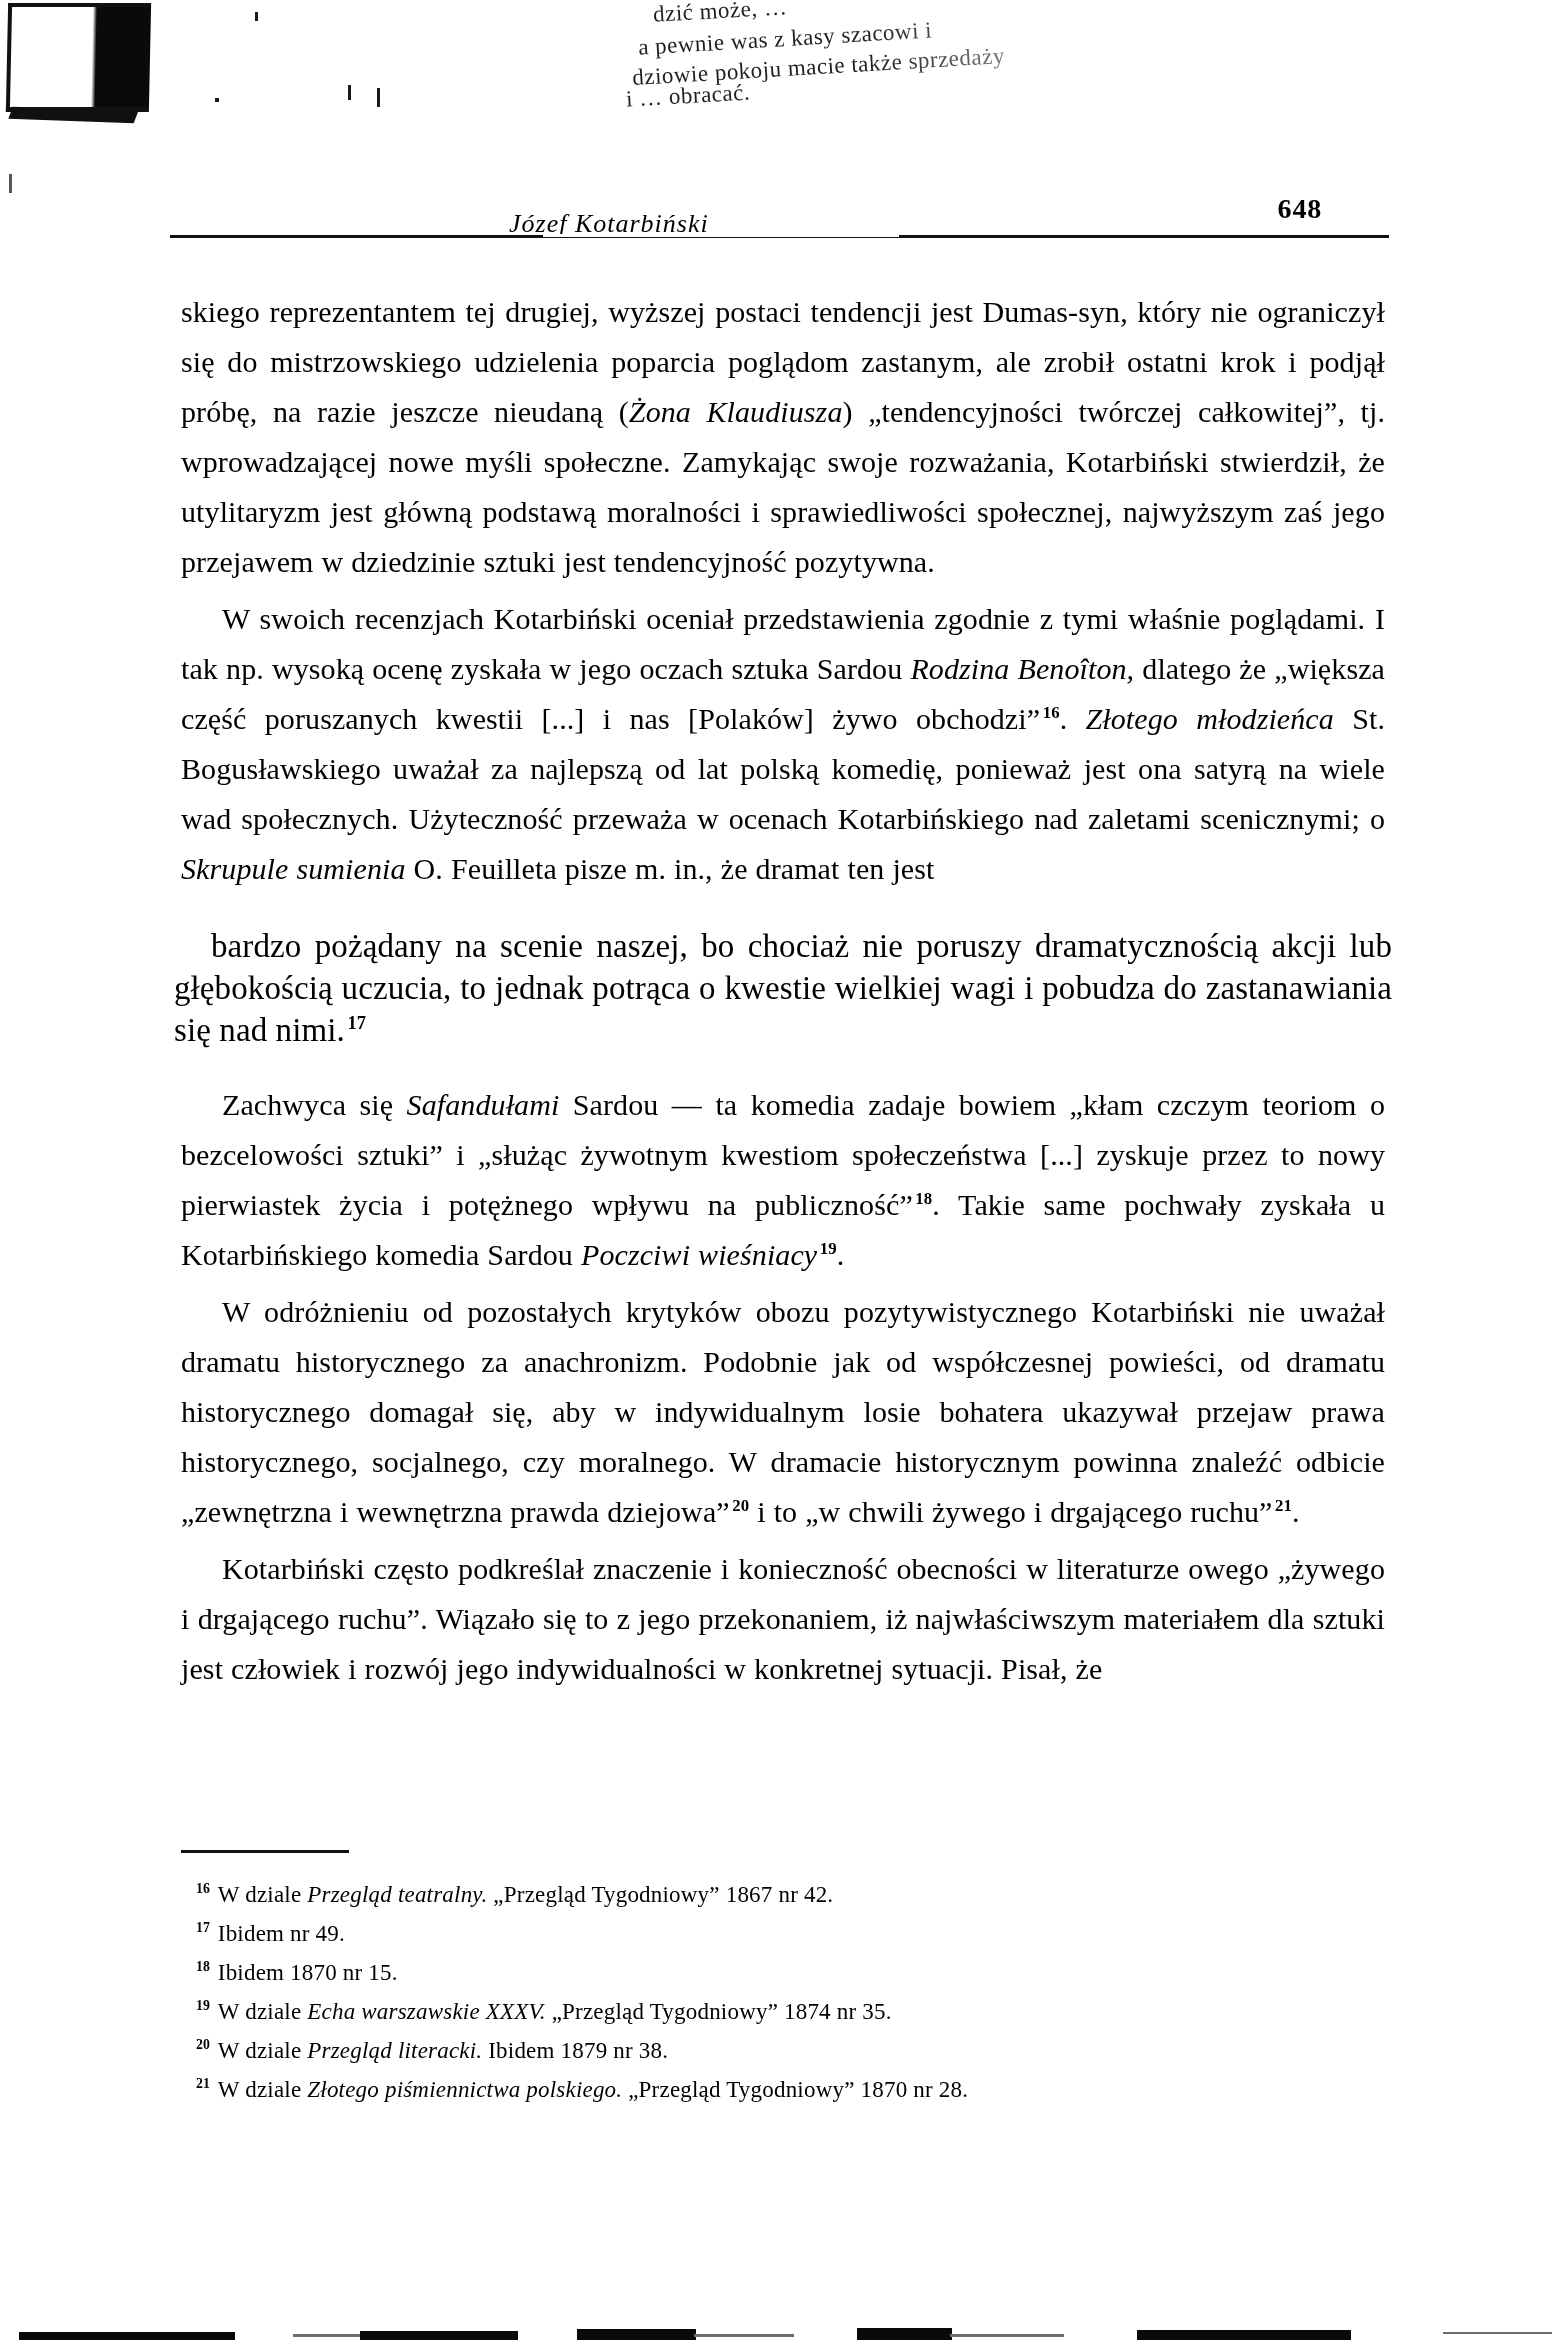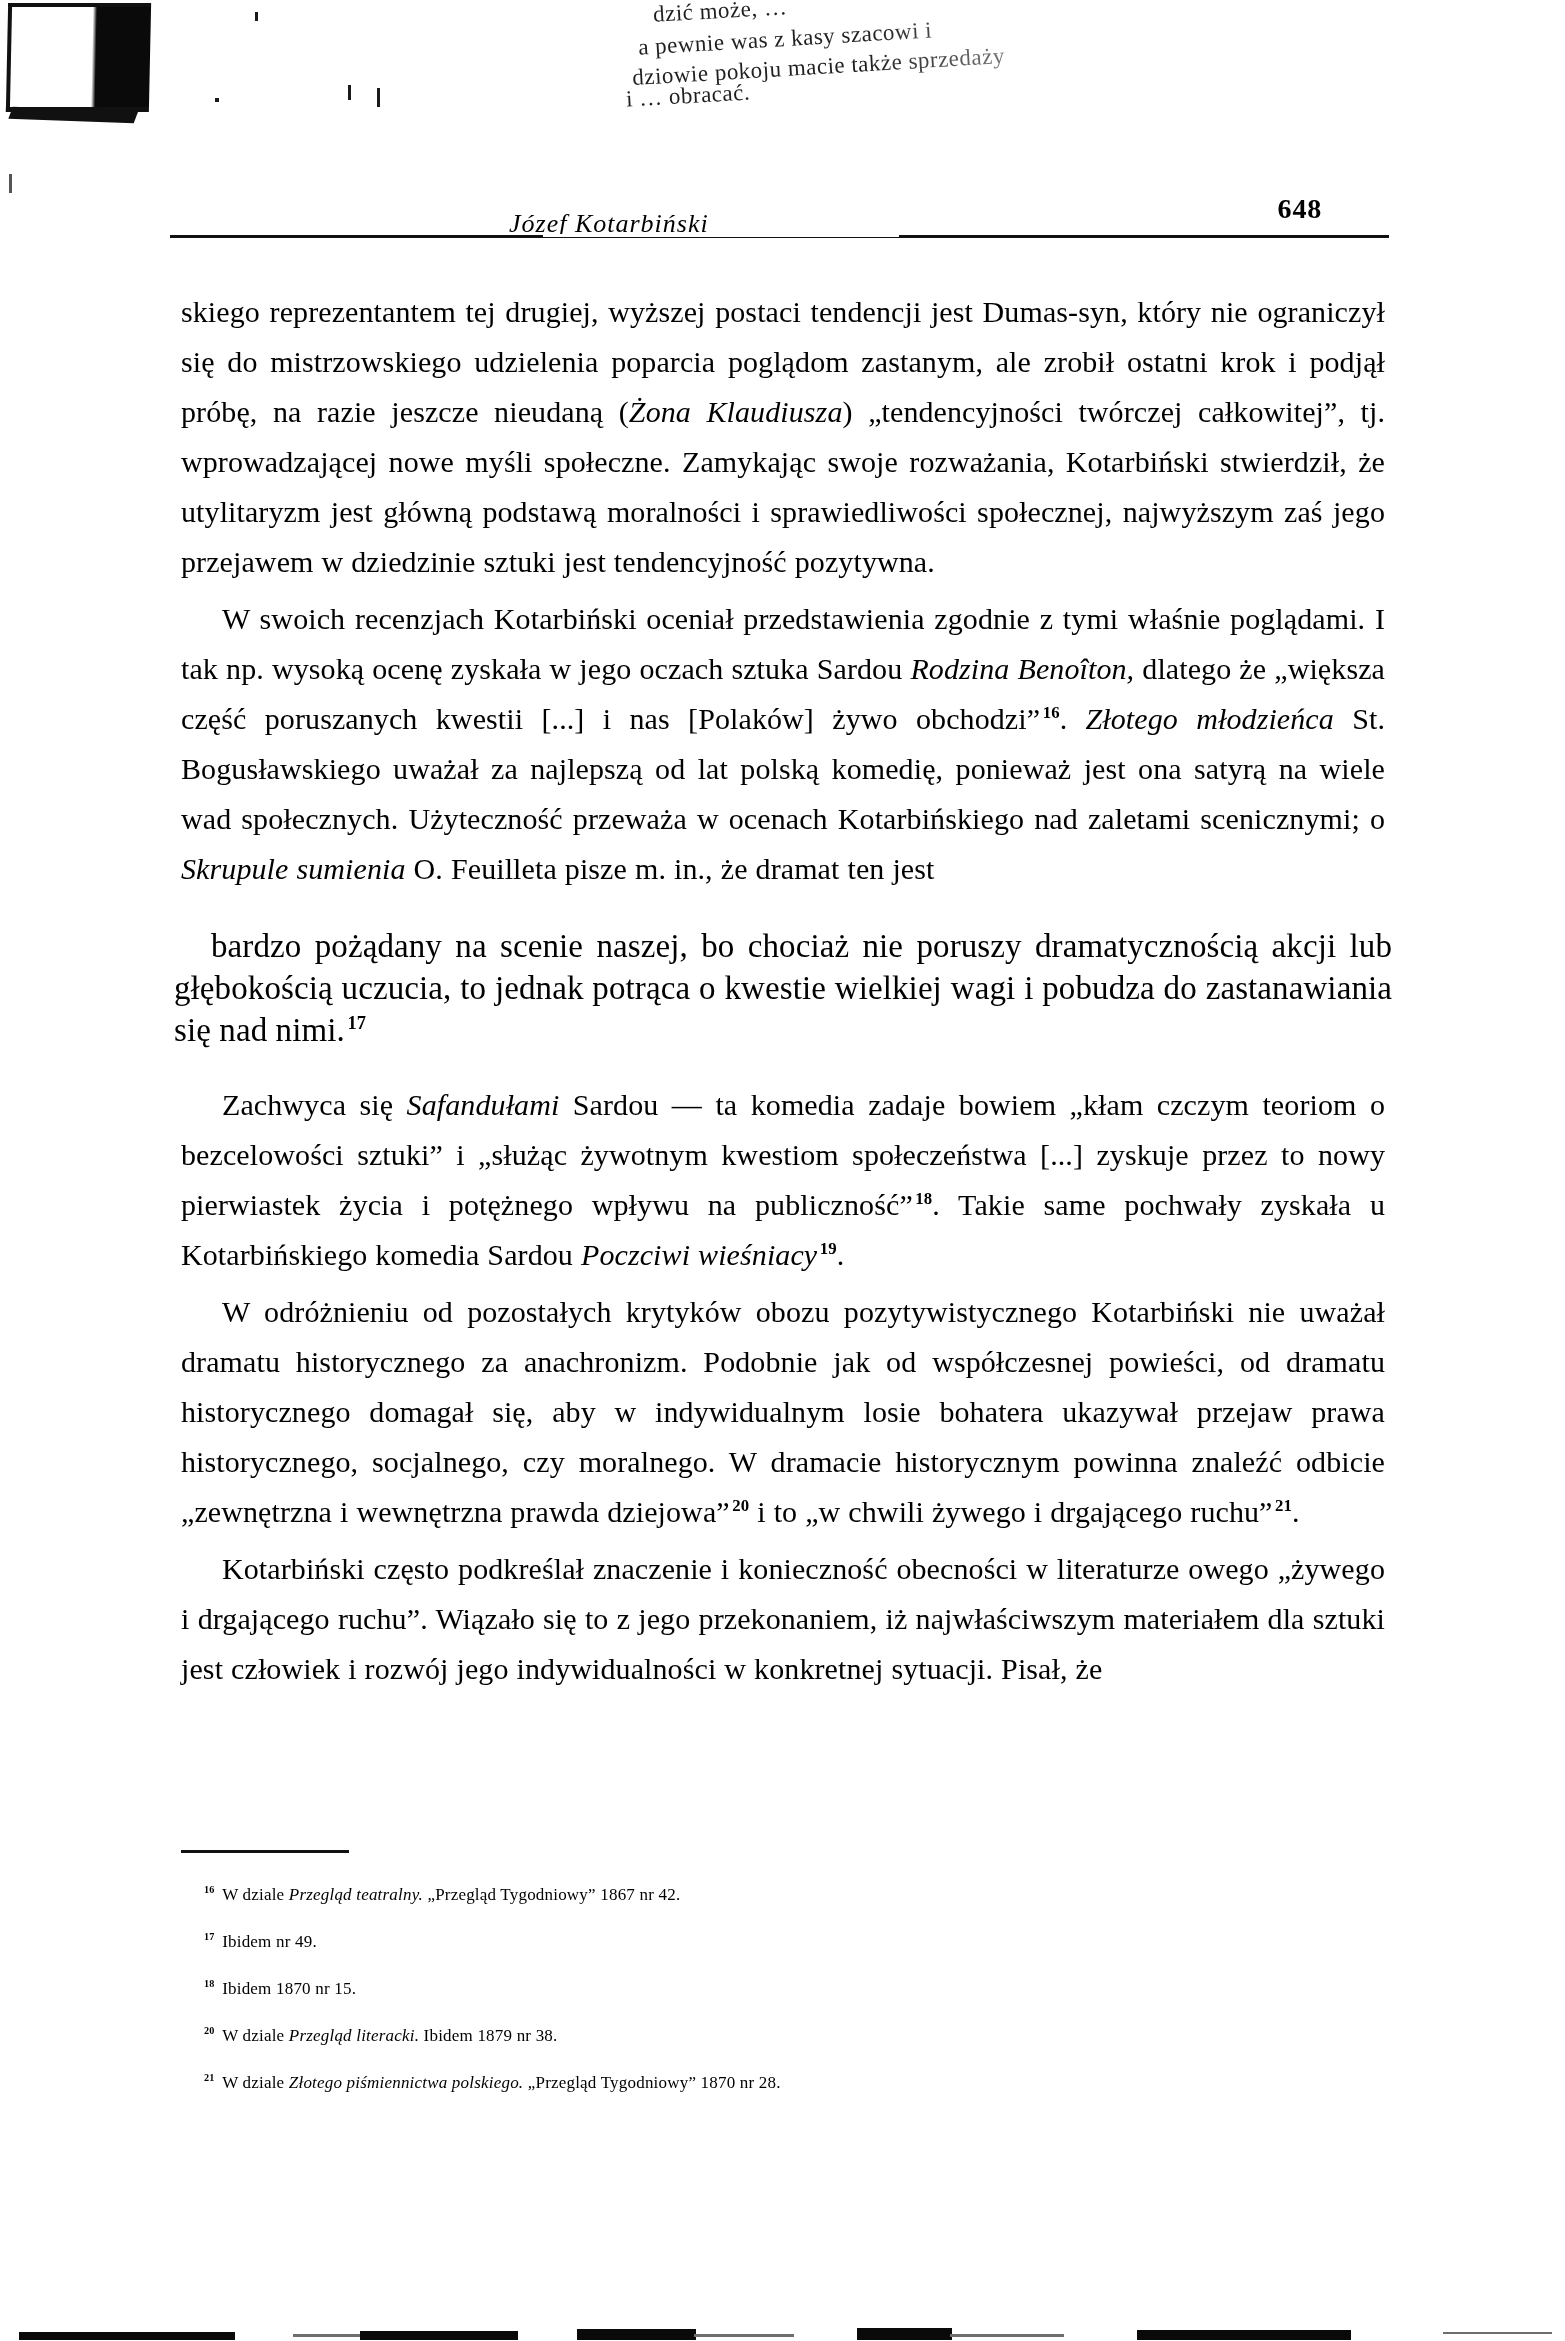--- a/index.html
+++ b/index.html
@@ -164,22 +164,22 @@
     top: 1850px;
     width: 1273px;
   }
   .fn-rule {
     width: 168px;
     height: 2.5px;
     background: #111;
     margin: 0 0 22px 6.8px;
   }
   .fn {
-    margin: 8px;
-    font-size: 17px;
+    margin: 0;
+    font-size: 23px;
     line-height: 39px;
     letter-spacing: 0.2px;
     padding-left: 51px;
     text-indent: -29px;
   }
   .fn sup {
     font-size: 0.60em;
     font-weight: bold;
     padding-left: 0;
     padding-right: 7.6px;
@@ -255,20 +255,21 @@
 
   <div class="footnotes">
     <div class="fn-rule"></div>
 
     <p class="fn"><sup>16</sup><span>W dziale </span><i>Przegląd teatralny.</i><span> „Przegląd Tygodniowy” 1867 nr 42.</span></p>
 
     <p class="fn"><sup>17</sup><span>Ibidem nr 49.</span><i></i><span></span></p>
 
     <p class="fn"><sup>18</sup><span>Ibidem 1870 nr 15.</span><i></i><span></span></p>
 
+    <p class="fn"><sup>19</sup><span>W dziale </span><i>Echa warszawskie XXXV.</i><span> „Przegląd Tygodniowy” 1874 nr 35.</span></p>
 
     <p class="fn"><sup>20</sup><span>W dziale </span><i>Przegląd literacki.</i><span> Ibidem 1879 nr 38.</span></p>
 
     <p class="fn"><sup>21</sup><span>W dziale </span><i>Złotego piśmiennictwa polskiego.</i><span> „Przegląd Tygodniowy” 1870 nr 28.</span></p>
   </div>
 
   <div class="bottom-marks">
     <span class="mark" style="left:18.7px;  width:216px; height:8.5px;"></span>
     <span class="mark thin" style="left:293px; width:70px;"></span>
     <span class="mark" style="left:360px; width:158px; height:9.3px;"></span>

